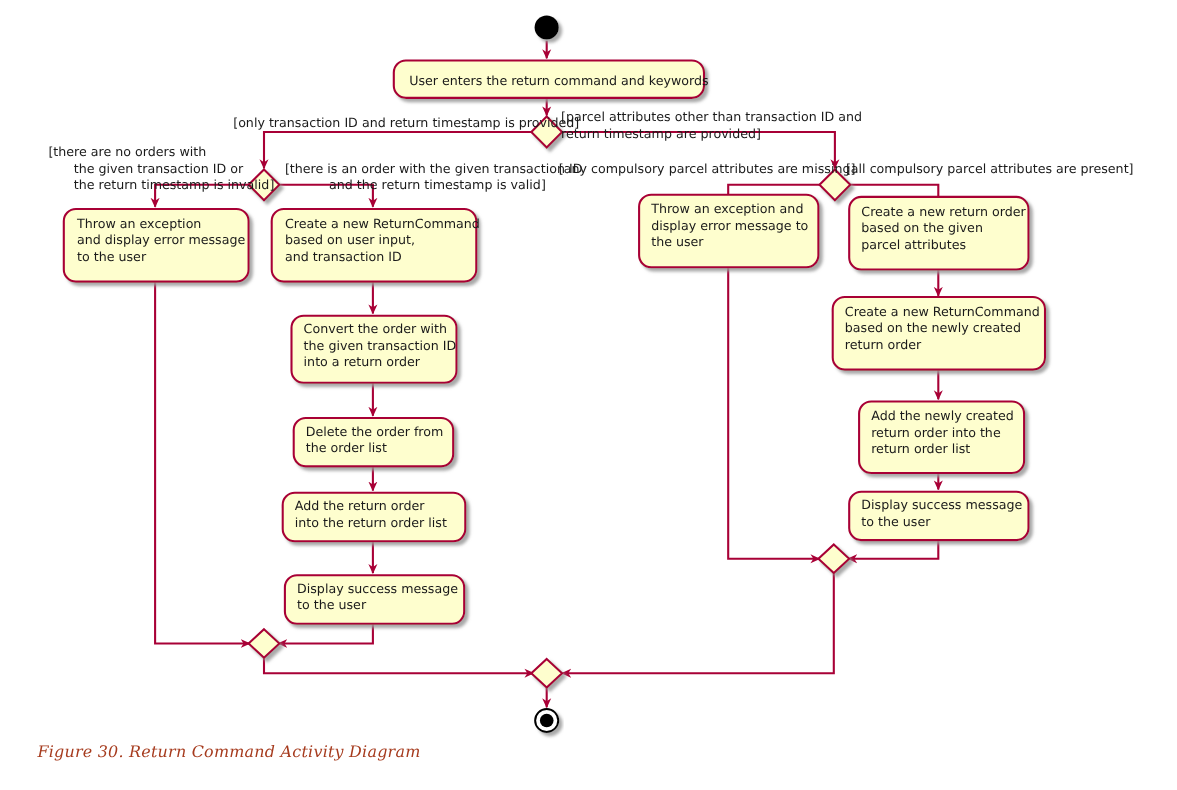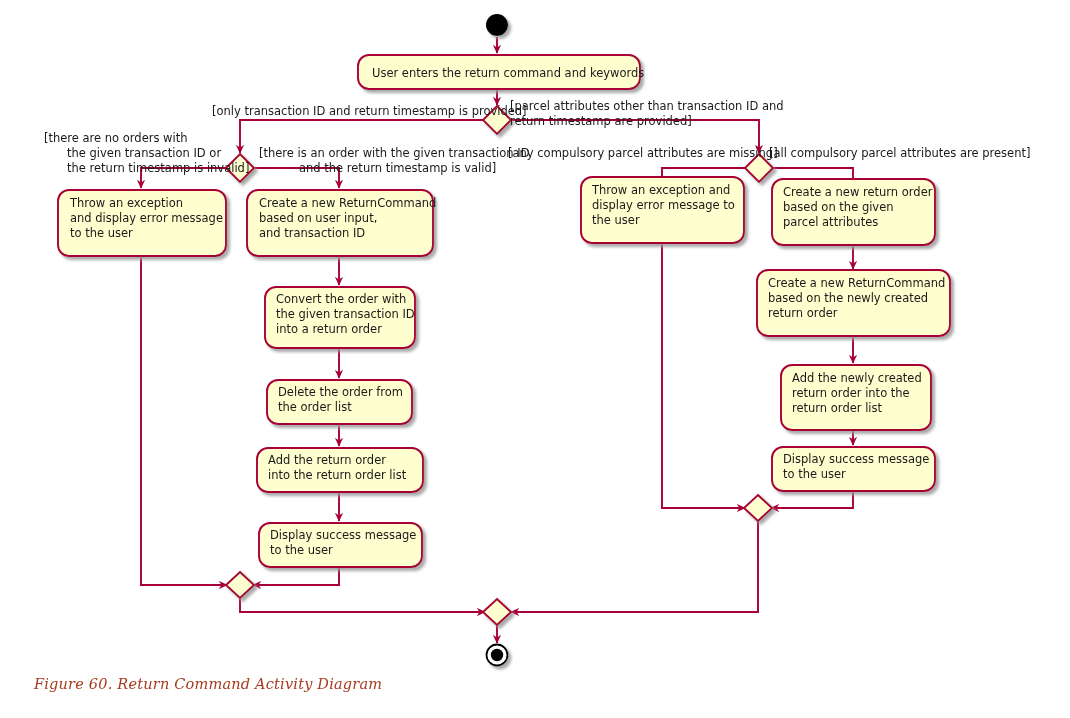--- a/index.html
+++ b/index.html
@@ -233,14 +233,14 @@
     <text class="guard-label" x="67" y="157">the given transaction ID or</text>
     <text class="guard-label" x="67" y="172">the return timestamp is invalid]</text>
 
     <text class="guard-label" x="259" y="157">[there is an order with the given transaction ID</text>
     <text class="guard-label" x="299" y="172">and the return timestamp is valid]</text>
 
     <text class="guard-label" x="508" y="157">[any compulsory parcel attributes are missing]</text>
     <text class="guard-label" x="769" y="157">[all compulsory parcel attributes are present]</text>
   </svg>
 
-  <div class="figure-caption">Figure 60. Return Command Activity Diagram</div>
+  <div class="figure-caption">Figure 30. Return Command Activity Diagram</div>
 </div>
 
 </body></html>

